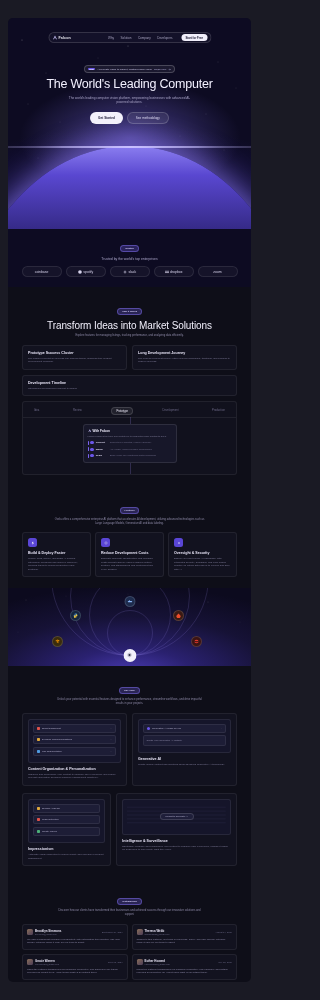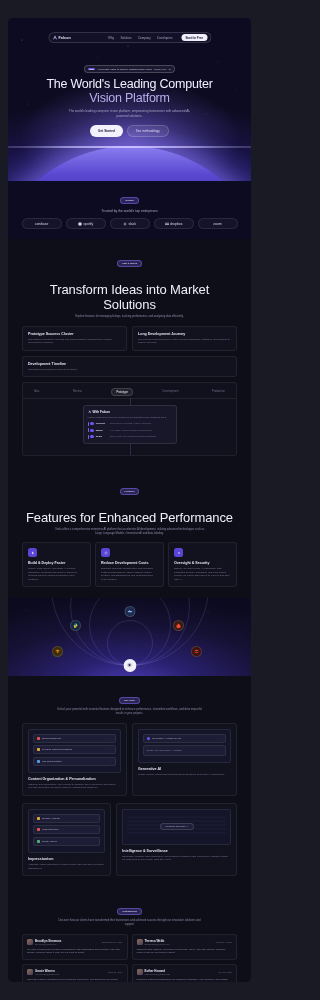--- a/index.html
+++ b/index.html
@@ -9,21 +9,21 @@
     font-family:"Liberation Sans",sans-serif;
     color:#e8e8f0;
   }
   .page{
     position:absolute;left:8px;top:18px;width:243px;height:964px;
     background:#0e0e18;border-radius:5px;overflow:hidden;
   }
 
   
   .hero{
-    position:relative;height:163px;overflow:hidden;
+    position:relative;height:211px;overflow:hidden;
     background:
       radial-gradient(120% 80% at 50% 118%, #6f5bdd 0%, #4b3bbf 18%, #2e2580 38%, #17123f 62%, #0d0b22 85%);
   }
   .stars{position:absolute;inset:0;opacity:.55}
   .globe{
     position:absolute;left:50%;top:128px;transform:translateX(-50%);
     width:340px;height:210px;border-radius:50% 50% 0 0/100% 100% 0 0;
     background:linear-gradient(180deg,#8b7ef0 0%, #5947d0 14%, #2a2170 48%, #14103a 100%);
     box-shadow:0 -8px 26px rgba(150,130,255,.55);
   }
@@ -96,21 +96,21 @@
   .logo{
     display:flex;align-items:center;justify-content:center;gap:1.5px;
     width:40px;height:11px;border-radius:6px;
     background:rgba(255,255,255,.035);border:0.5px solid rgba(255,255,255,.09);
     font-size:3.4px;color:#d6d2ea;
   }
   .logo svg{width:4px;height:4px}
 
   
   .sec{padding:11px 14px;text-align:center}
-  .sec h2{font-size:13px;font-weight:400;letter-spacing:-.1px;color:#f0eefa;margin-top:14px}
+  .sec h2{font-size:10px;font-weight:400;letter-spacing:-.1px;color:#f0eefa;margin-top:4px}
   .sec .sub{margin:3px auto 0;width:150px;font-size:2.7px;line-height:3.8px;color:#8e8aa8}
 
   .card{
     background:#12121f;border:0.5px solid rgba(255,255,255,.07);border-radius:3px;
     text-align:left;padding:5px;
   }
   .card h3{font-size:3.6px;font-weight:600;color:#e6e3f5}
   .card p{margin-top:2px;font-size:2.5px;line-height:3.4px;color:#7e7a98}
 
   .grid2{display:grid;grid-template-columns:1fr 1fr;gap:5px;margin-top:7px}
@@ -227,21 +227,20 @@
       <div class="pill">
         <b>New</b>
         <span>Accelerate vision to market, charting public vision</span>
         <i>Read More</i>
         <svg width="3" height="3" viewBox="0 0 24 24" fill="none" stroke="#b9b2e0" stroke-width="3">
             <path d="M5 12h14M13 6l6 6-6 6"></path>
           </svg>
       </div>
       <h1 class="hero-h">
         <span>The World's Leading Computer</span>
-        <span class="l2">Vision Platform</span>
       </h1>
       <p class="hero-sub">The world's leading computer vision platform, empowering businesses with advanced AI-powered solutions.</p>
       <div class="hero-btns">
         <button class="btn-light">Get Started</button>
         <button class="btn-ghost">See methodology</button>
       </div>
     </div>
   </section>
 
   <section class="trust">
@@ -333,21 +332,20 @@
           <span class="dot"></span>
           <span class="k">Scale</span>
           <span class="v">Scale-ready for unmatched data processing</span>
         </div>
       </div>
     </div>
   </section>
 
   <section class="sec">
     <span class="tag">Features</span>
-    <h2>Features for Enhanced Performance</h2>
     <p class="sub">Ovela offers a comprehensive enterprise AI platform that accelerates AI development, utilizing advanced technologies such as Large Language Models, Generative AI and data labeling.</p>
     <div class="grid3">
       <div class="card">
         <div class="itile">
           <svg width="4" height="4" viewBox="0 0 24 24" fill="currentColor">
               <path d="M13 2 4 14h6l-1 8 9-12h-6z"></path>
             </svg>
         </div>
         <h3>Build &amp; Deploy Faster</h3>
         <p>Quickly build, deploy, and share AI models. Streamline workflows and improve efficiency, allowing teams to launch production-ready solutions.</p>

